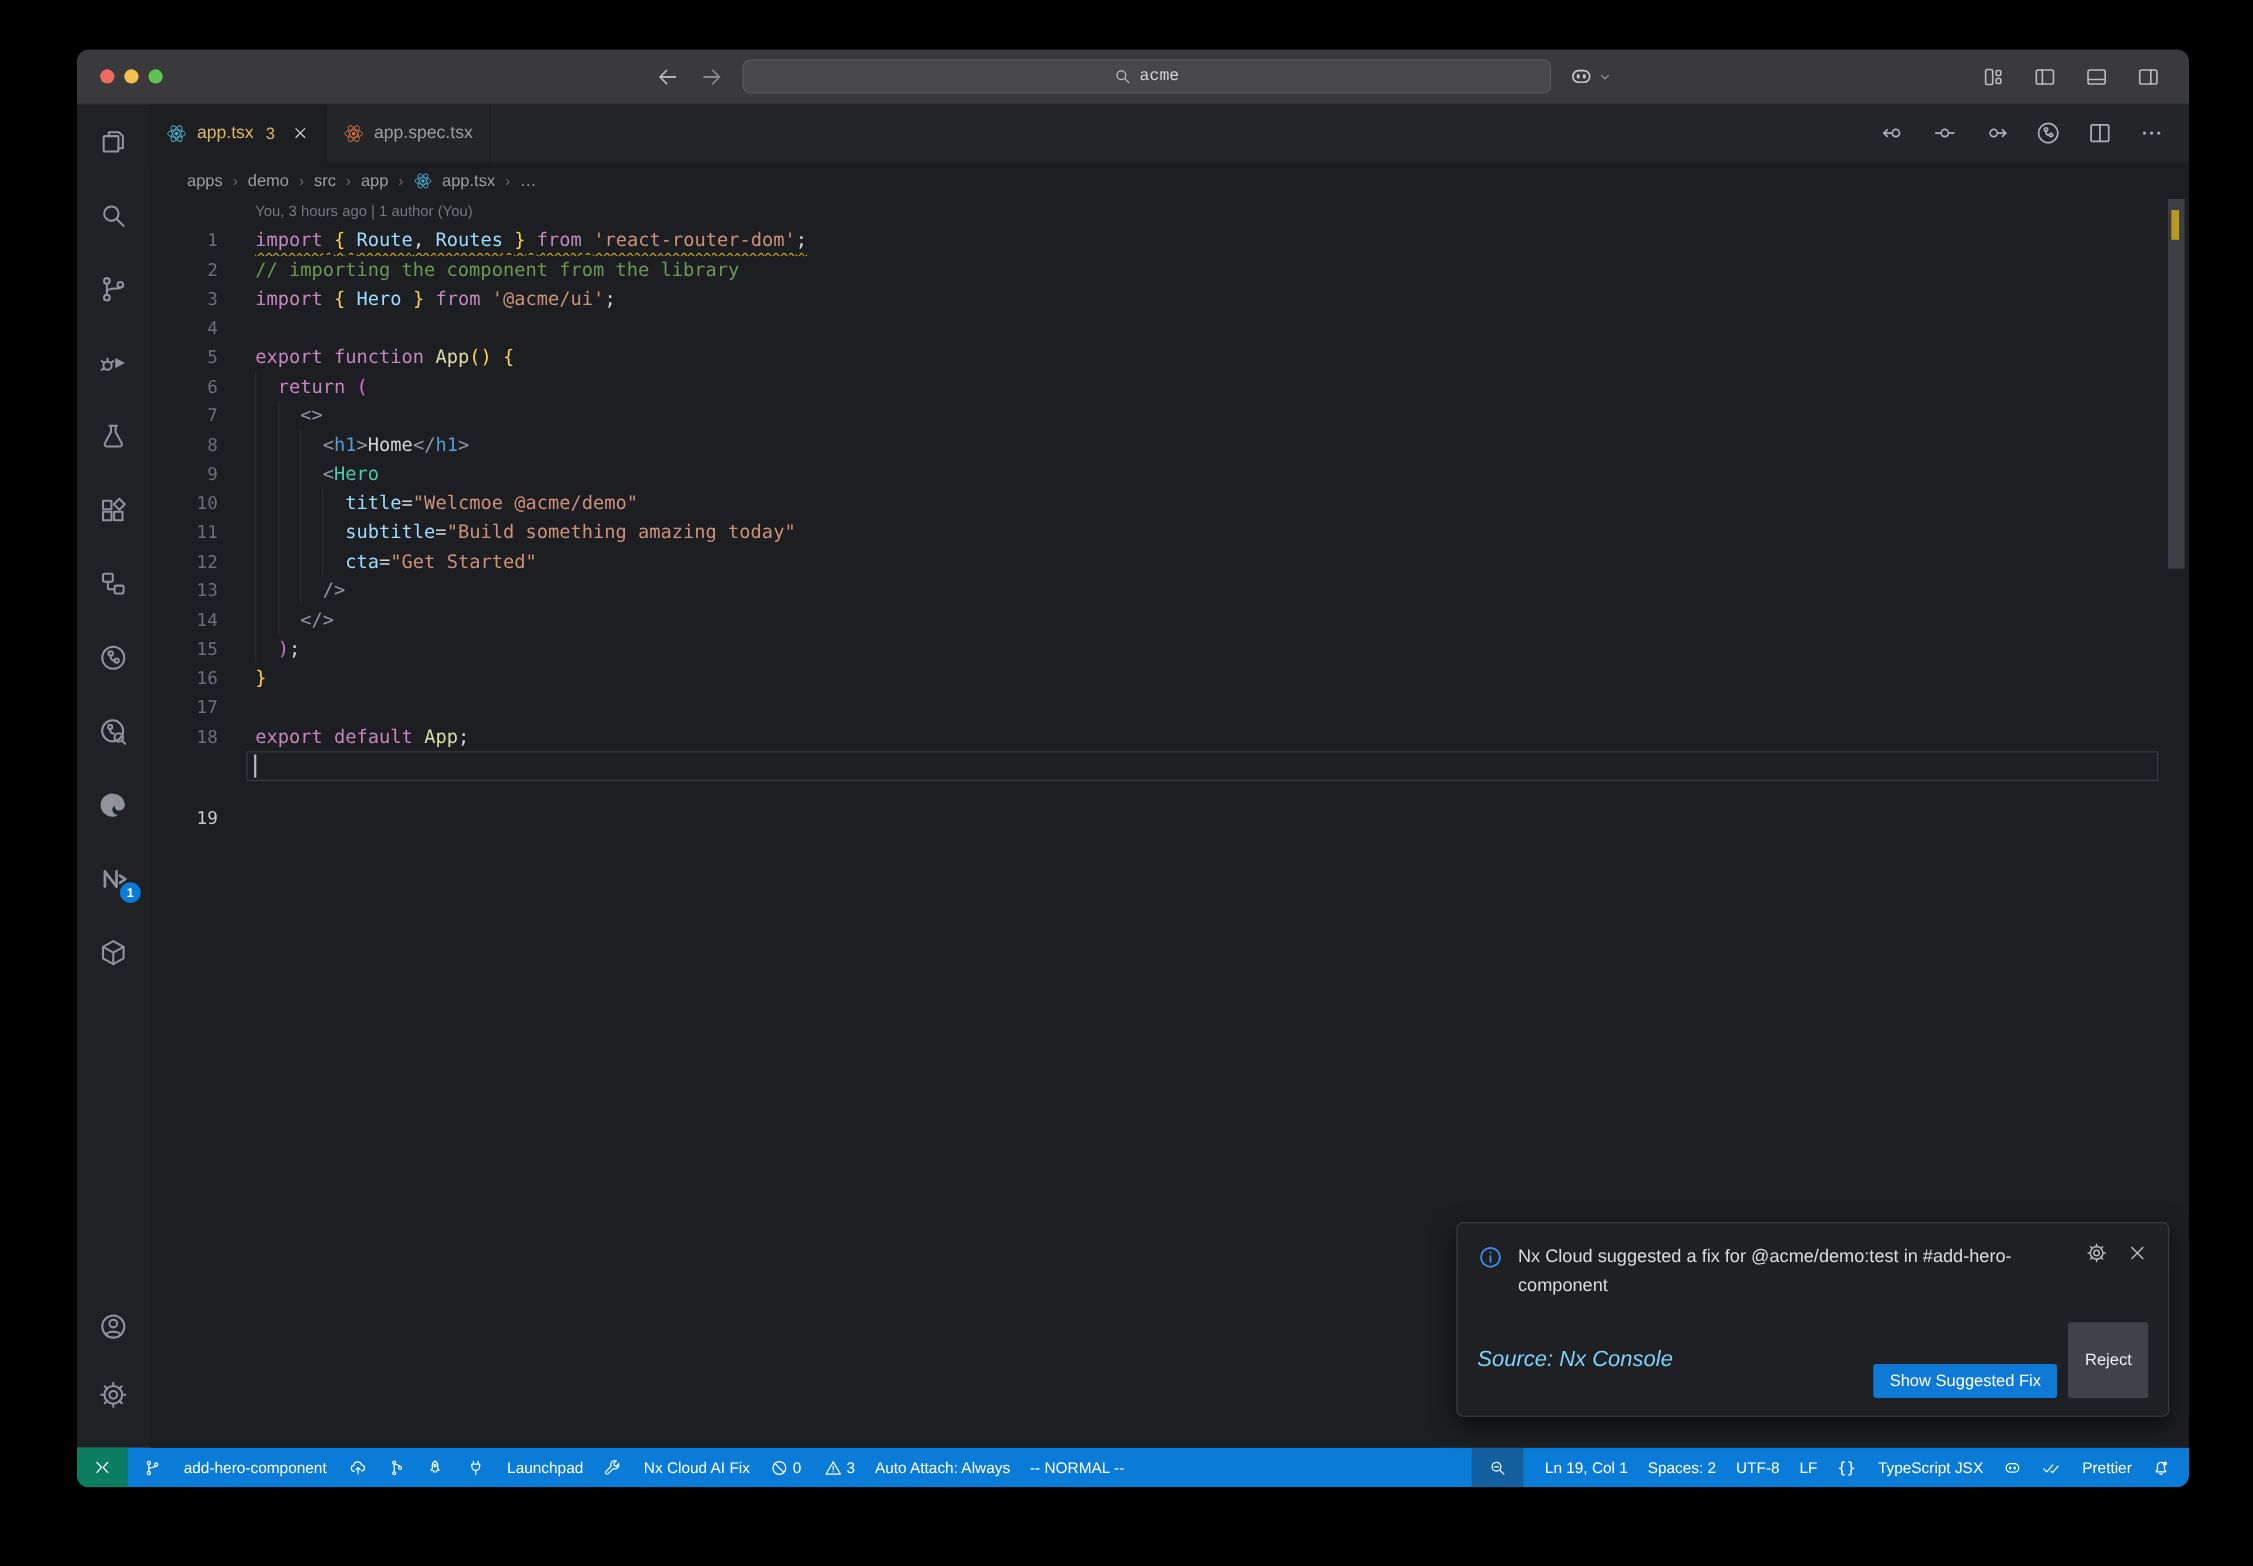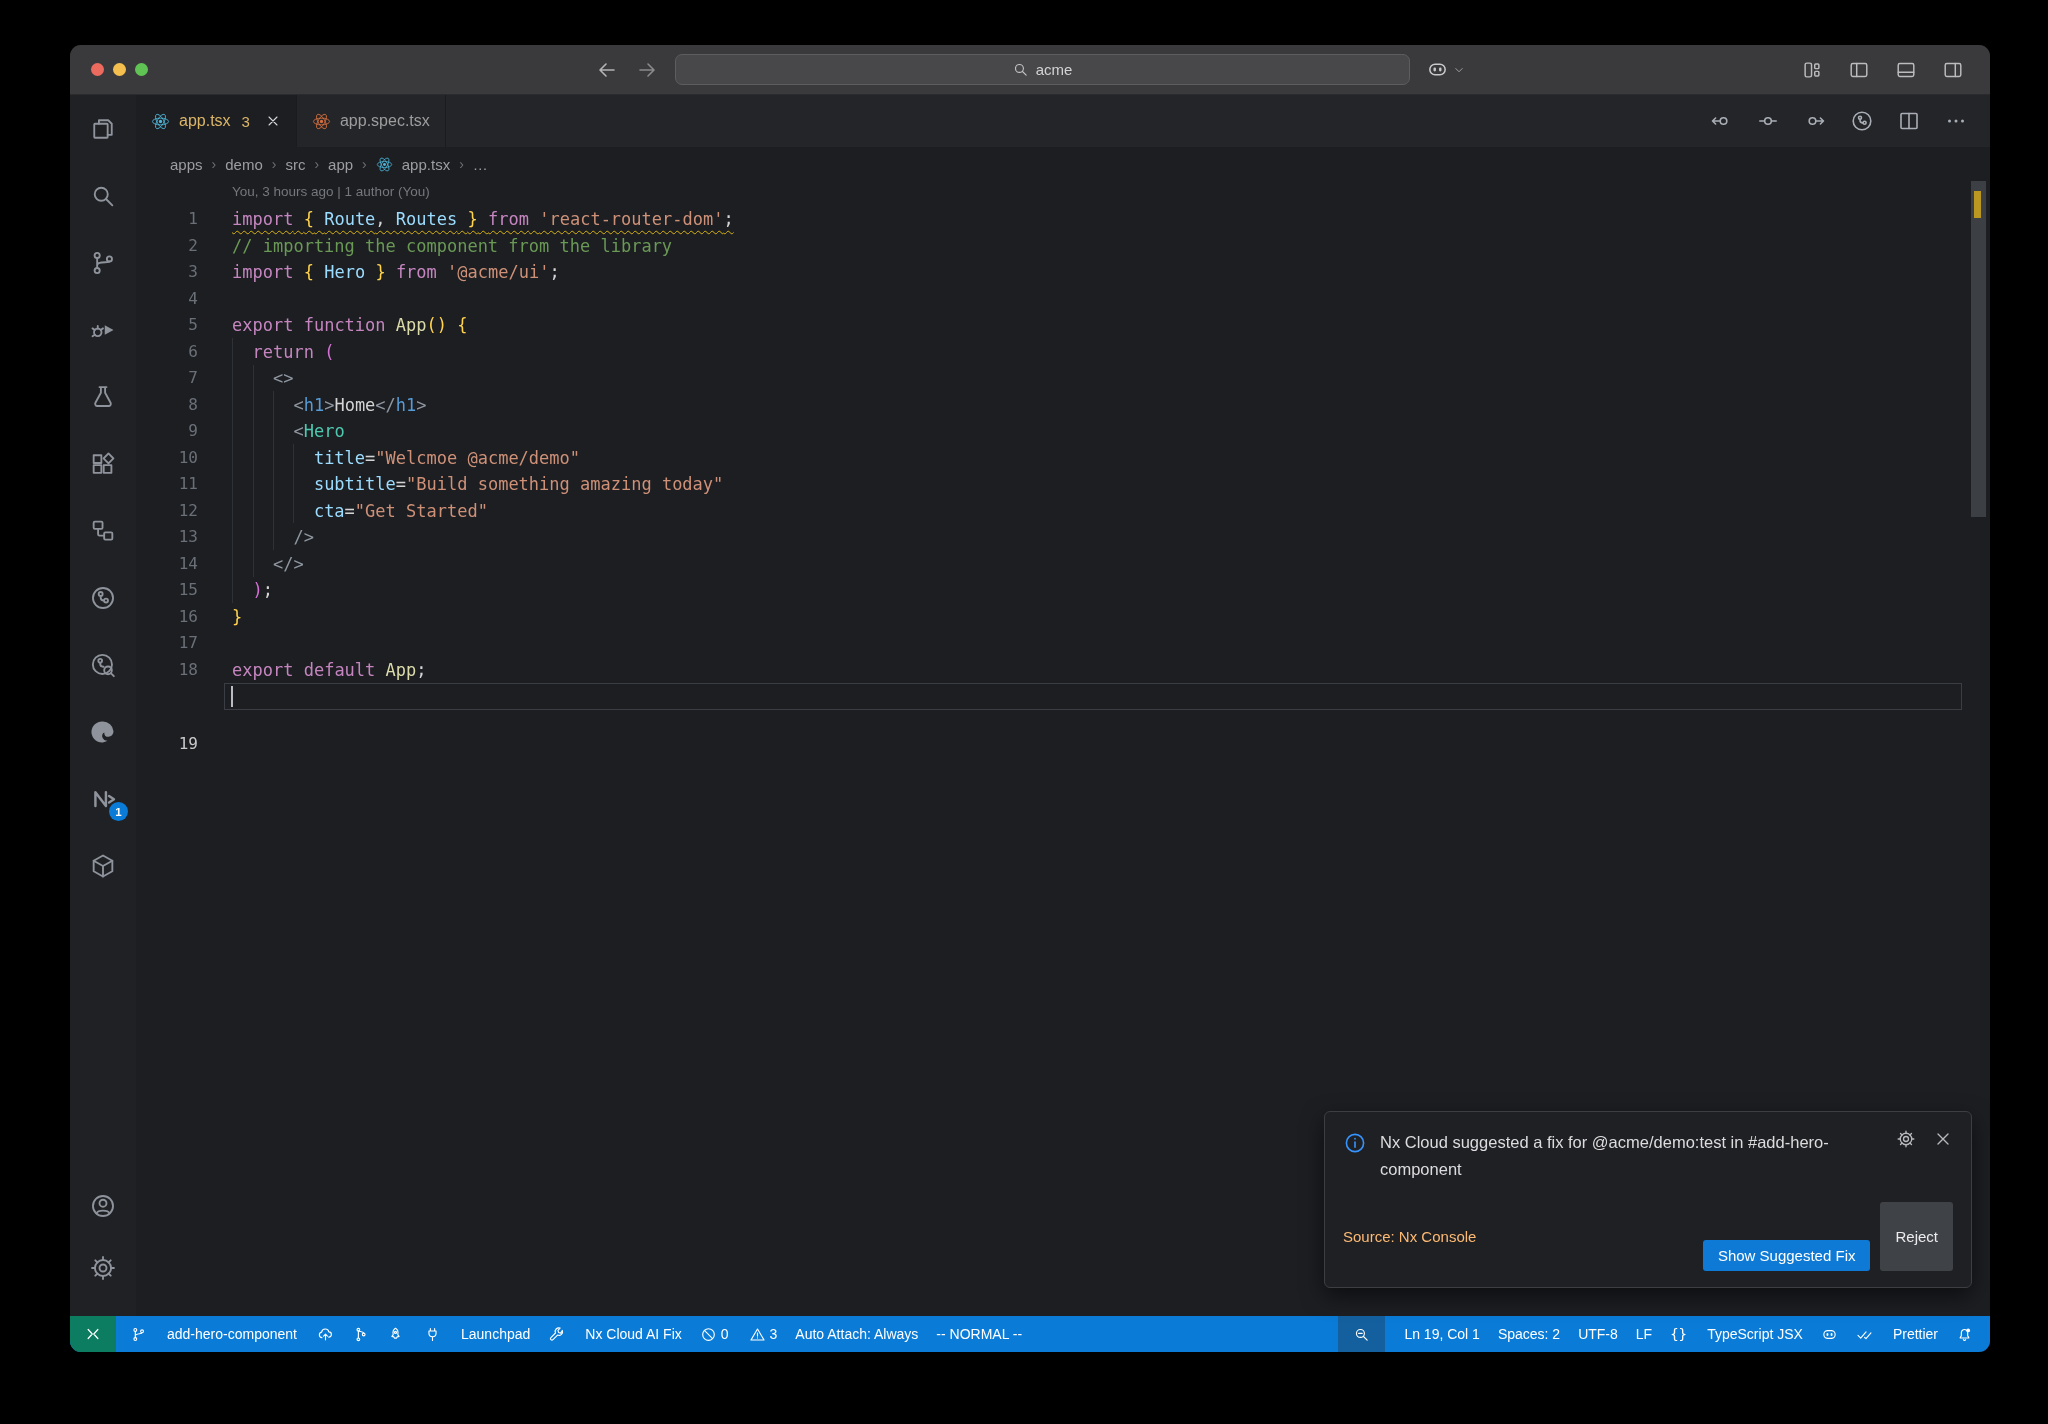--- a/index.html
+++ b/index.html
@@ -2,21 +2,21 @@
 <html><head>
 <meta charset="utf-8">
 <style>
   * { margin:0; padding:0; box-sizing:border-box; }
   html,body { width:2048px; height:1424px; background:#000; font-family:"Liberation Sans",sans-serif; overflow:hidden; }
 
   .window { position:absolute; left:70px; top:45px; width:1920px; height:1307px; border-radius:11px;
     overflow:hidden; background:#1c1e22; display:flex; flex-direction:column; box-shadow:0 20px 70px rgba(0,0,0,.75); }
 
   
-  .titlebar { height:50px; background:#3a3a3c; border-bottom:1px solid #2b2b2d; display:flex; align-items:center; position:relative; flex:0 0 auto; }
+  .titlebar { height:50px; background:#3a3a3c; border-bottom:1px solid #2b2b2d; display:flex; align-items:center; position:relative; flex:0 0 auto;font-family:Liberation Mono, monospace; }
   .traffic { display:flex; gap:9px; margin-left:21px; z-index:3; }
   .tl { width:13px; height:13px; border-radius:50%; }
   .tl.red{background:#ec6a5e;} .tl.yellow{background:#f4bf4f;} .tl.green{background:#5fc454;}
   .tb-center { position:absolute; left:0; right:0; top:0; bottom:0; display:flex; align-items:center; justify-content:center; gap:16px; }
   .nav-arrow { width:24px; height:24px; color:#b4b4b6; }
   .nav-arrow.dim { color:#8a8a8c; }
   .cmd-center { width:735px; height:31px; background:#48484b; border:1px solid #5d5d60; border-radius:7px;
     display:flex; align-items:center; justify-content:center; gap:7px; color:#d2d2d4; font-size:15px; }
   .cmd-center .ic { width:17px; height:17px; color:#c2c2c4; }
   .copilot-group { display:flex; align-items:center; gap:3px; color:#c9c9cb; }
@@ -70,21 +70,21 @@
 
   
   .notif { position:absolute; right:18px; bottom:64px; width:648px; background:#1f2023; border:1px solid #3d3e41; border-radius:6px;
     padding:17px 18px 16px 18px; box-shadow:0 8px 22px rgba(0,0,0,.55); z-index:5; }
   .notif-head { display:flex; gap:13px; align-items:flex-start; }
   .notif-head .info { width:24px; height:24px; color:#3794ff; flex:0 0 24px; margin-top:2px; }
   .notif-msg { color:#dcdcdf; font-size:16.5px; line-height:1.6; width:452px; }
   .notif-icons { margin-left:auto; display:flex; gap:17px; color:#b7b9bd; }
   .notif-icons .ic { width:20px; height:20px; }
   .notif-foot { display:flex; align-items:center; margin-top:20px; }
-  .notif-src { color:#fdba74; font-size:15px; }
+  .notif-src { color:#7dd3fc; font-size:20px;font-style:italic; }
   .notif-actions { margin-left:auto; display:flex; gap:10px; }
   .btn { border:none; border-radius:3px; padding:7px 15px; font-size:15px; font-family:"Liberation Sans",sans-serif; cursor:pointer; }
   .btn-primary { background:#0e7ad6; color:#fff;margin-top:38px; }
   .btn-secondary { background:#3f4246; color:#ececee; }
 
   
   .statusbar { height:36px; background:#0a7bd6; display:flex; align-items:stretch; color:#fff; font-size:14px; flex:0 0 36px; }
   .sb-item { display:flex; align-items:center; gap:20px; padding:0 9px; white-space:nowrap;justify-content:space-between; }
   .sb-item .ic { width:17px; height:17px; }
   .sb-item.remote { background:#0d7d62; padding:0 14px; margin-right:5px; }

